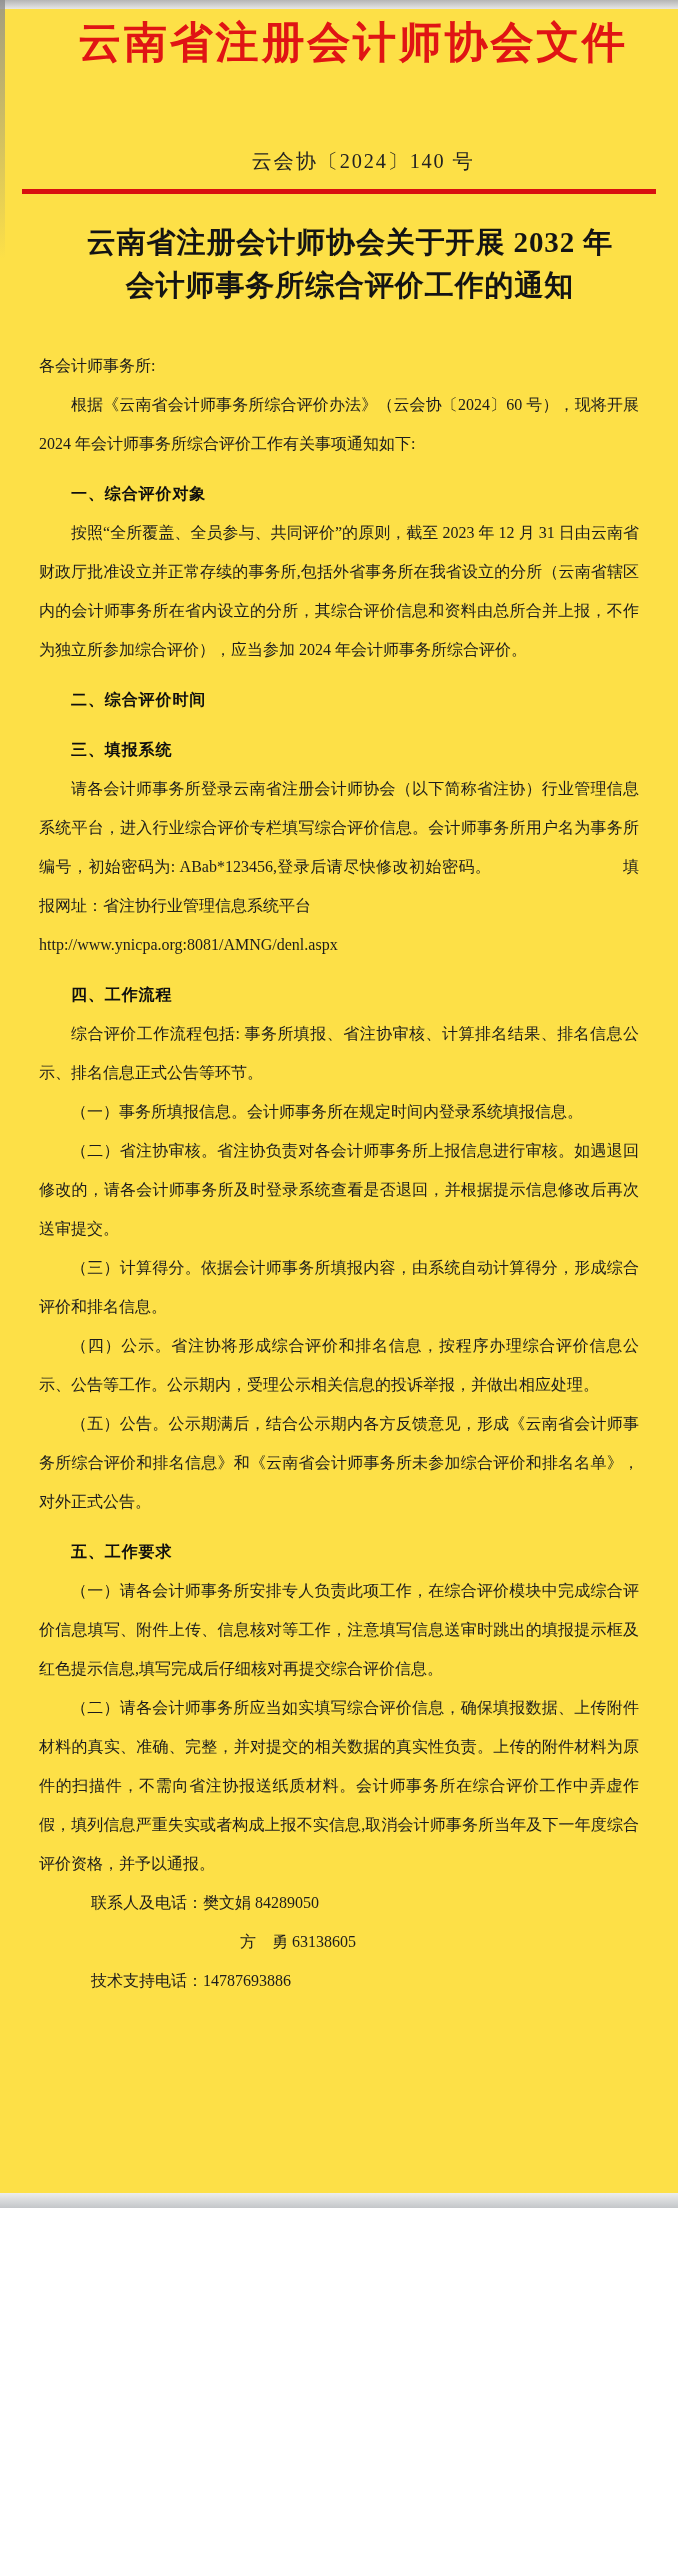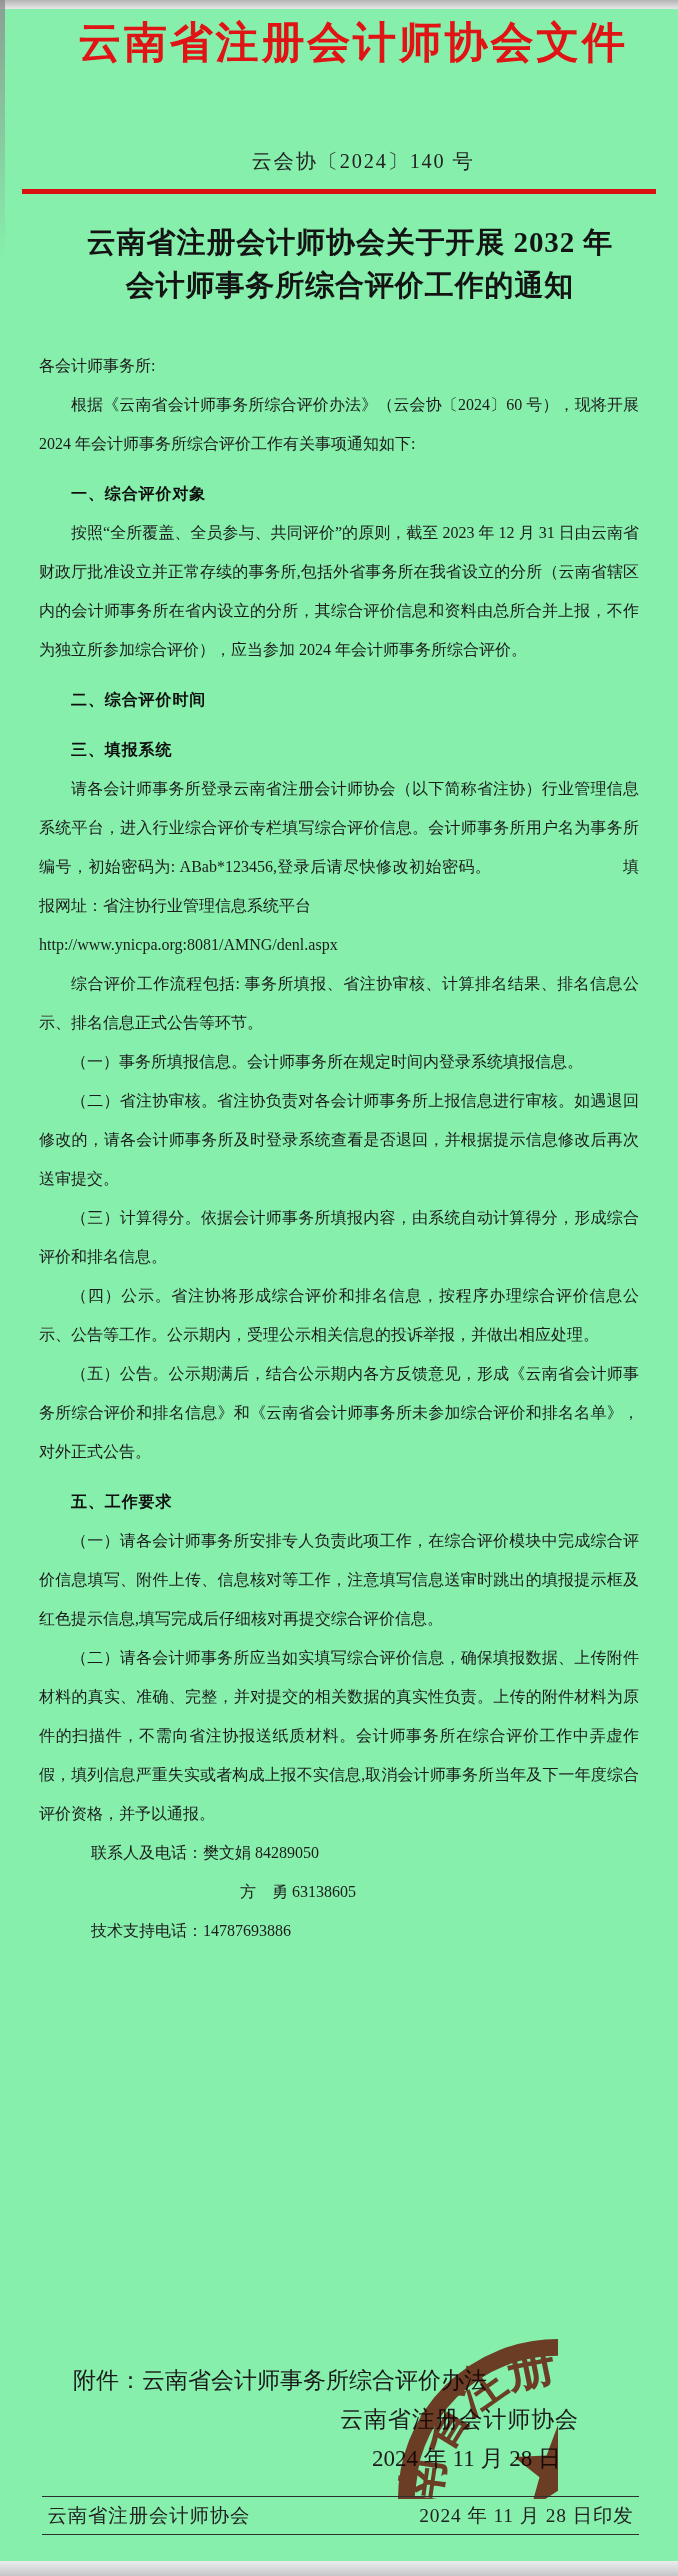--- a/index.html
+++ b/index.html
@@ -1,17 +1,17 @@
 <!DOCTYPE html>
 <html style="font-size:15px"><head>
 <meta charset="utf-8">
 <style>
   html,body{margin:0;padding:0;background:#ffffff;}
   .page{
-    position:relative;width:678px;height:2576px;background:#86efac;
+    position:relative;width:678px;height:2208px;background:#fde047;
     overflow:hidden;font-family:"Liberation Serif","DejaVu Serif",serif;color:#1c1c1c;
   }
   .scan-top{position:absolute;top:0;left:0;right:0;height:9.2px;
     background:linear-gradient(#b5b5b5,#e6e6e6);}
   .scan-left{position:absolute;top:0;left:0;width:4.6px;height:259px;
     background:linear-gradient(rgba(140,140,140,.8),rgba(255,255,255,0));}
   .scan-bottom{position:absolute;bottom:0;left:0;right:0;height:15px;
     background:linear-gradient(#ededed,#c3c6c9);}
 
   .red-title{
@@ -77,20 +77,21 @@
 
   <main id="body-blocks">
       <p class="blk salutation">各会计师事务所:</p>
       <p class="blk para">根据《云南省会计师事务所综合评价办法》（云会协〔2024〕60 号），现将开展 2024 年会计师事务所综合评价工作有关事项通知如下:</p>
       <p class="blk heading">一、综合评价对象</p>
       <p class="blk para">按照“全所覆盖、全员参与、共同评价”的原则，截至 2023 年 12 月 31 日由云南省财政厅批准设立并正常存续的事务所,包括外省事务所在我省设立的分所（云南省辖区内的会计师事务所在省内设立的分所，其综合评价信息和资料由总所合并上报，不作为独立所参加综合评价），应当参加 2024 年会计师事务所综合评价。</p>
       <p class="blk heading">二、综合评价时间</p>
       <p class="blk heading">三、填报系统</p>
       <p class="blk para">请各会计师事务所登录云南省注册会计师协会（以下简称省注协）行业管理信息系统平台，进入行业综合评价专栏填写综合评价信息。会计师事务所用户名为事务所编号，初始密码为: ABab*123456,登录后请尽快修改初始密码。　　　　　　　　填报网址：省注协行业管理信息系统平台</p>
       <p class="blk url">http://www.ynicpa.org:8081/AMNG/denl.aspx</p>
+      <p class="blk heading">四、工作流程</p>
       <p class="blk para">综合评价工作流程包括: 事务所填报、省注协审核、计算排名结果、排名信息公示、排名信息正式公告等环节。</p>
       <p class="blk para">（一）事务所填报信息。会计师事务所在规定时间内登录系统填报信息。</p>
       <p class="blk para">（二）省注协审核。省注协负责对各会计师事务所上报信息进行审核。如遇退回修改的，请各会计师事务所及时登录系统查看是否退回，并根据提示信息修改后再次送审提交。</p>
       <p class="blk para">（三）计算得分。依据会计师事务所填报内容，由系统自动计算得分，形成综合评价和排名信息。</p>
       <p class="blk para">（四）公示。省注协将形成综合评价和排名信息，按程序办理综合评价信息公示、公告等工作。公示期内，受理公示相关信息的投诉举报，并做出相应处理。</p>
       <p class="blk para">（五）公告。公示期满后，结合公示期内各方反馈意见，形成《云南省会计师事务所综合评价和排名信息》和《云南省会计师事务所未参加综合评价和排名名单》，对外正式公告。</p>
       <p class="blk heading">五、工作要求</p>
       <p class="blk para">（一）请各会计师事务所安排专人负责此项工作，在综合评价模块中完成综合评价信息填写、附件上传、信息核对等工作，注意填写信息送审时跳出的填报提示框及红色提示信息,填写完成后仔细核对再提交综合评价信息。</p>
       <p class="blk para">（二）请各会计师事务所应当如实填写综合评价信息，确保填报数据、上传附件材料的真实、准确、完整，并对提交的相关数据的真实性负责。上传的附件材料为原件的扫描件，不需向省注协报送纸质材料。会计师事务所在综合评价工作中弄虚作假，填列信息严重失实或者构成上报不实信息,取消会计师事务所当年及下一年度综合评价资格，并予以通报。</p>
       <p class="blk contact">联系人及电话：樊文娟 84289050</p>

